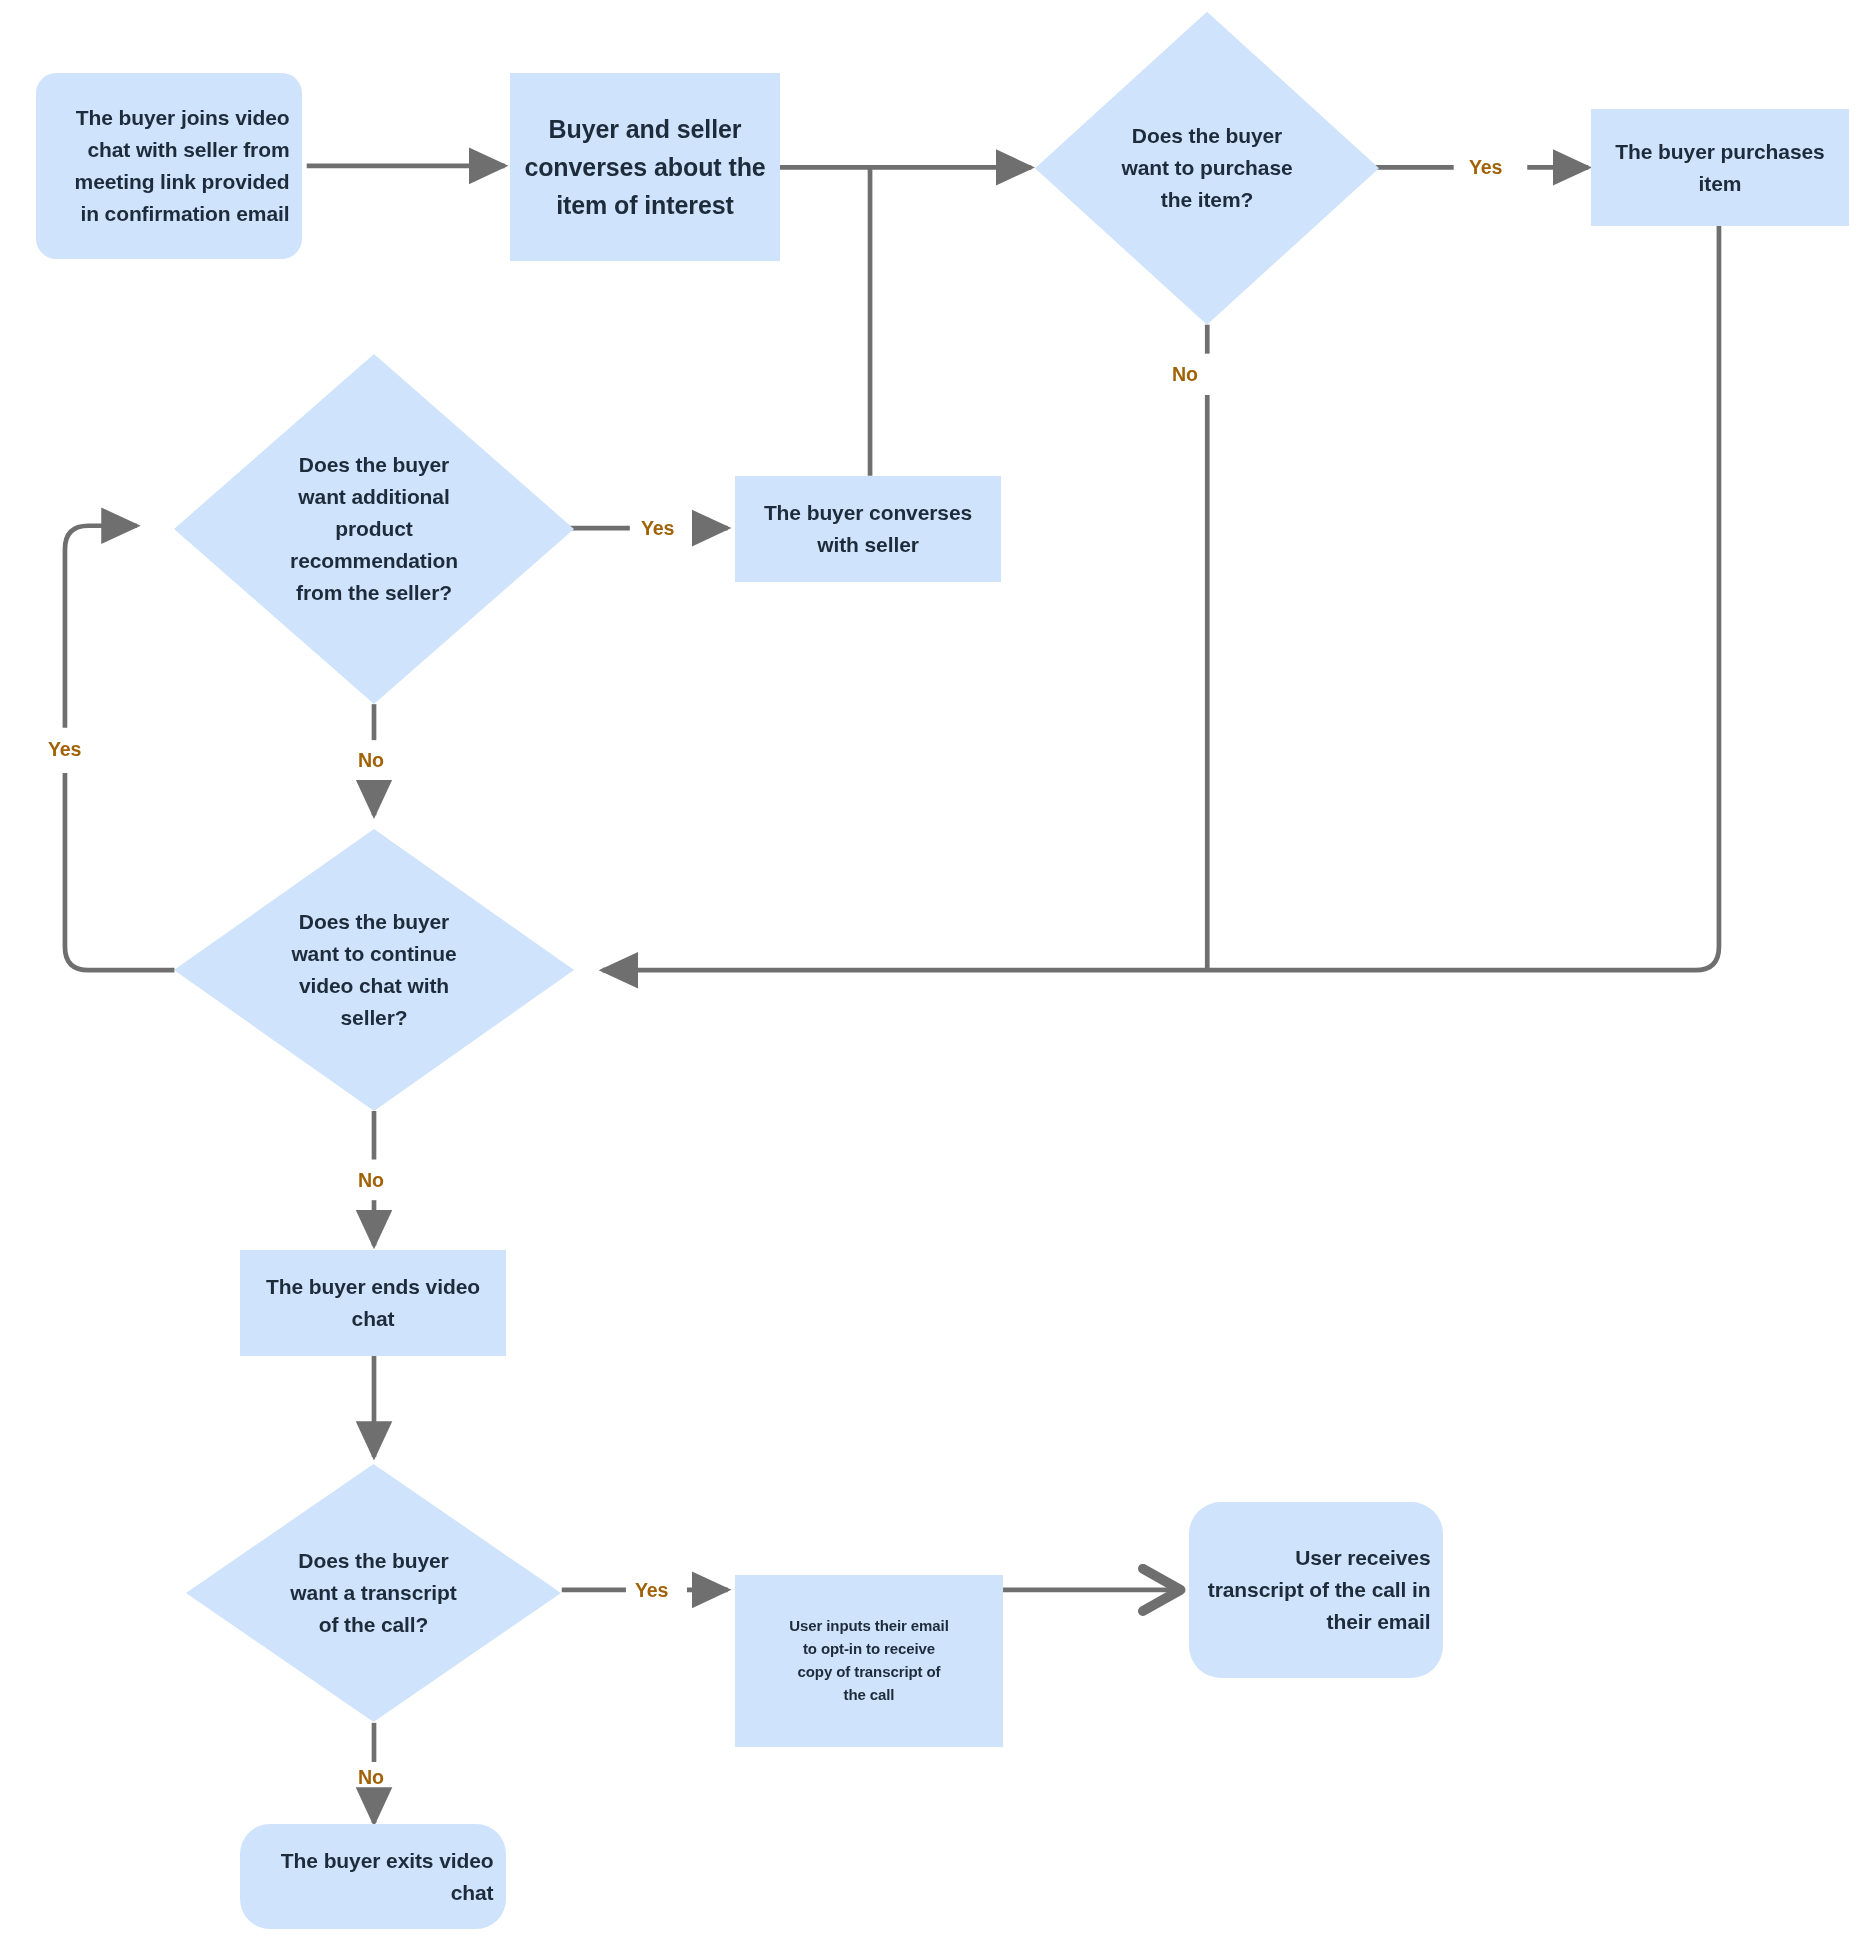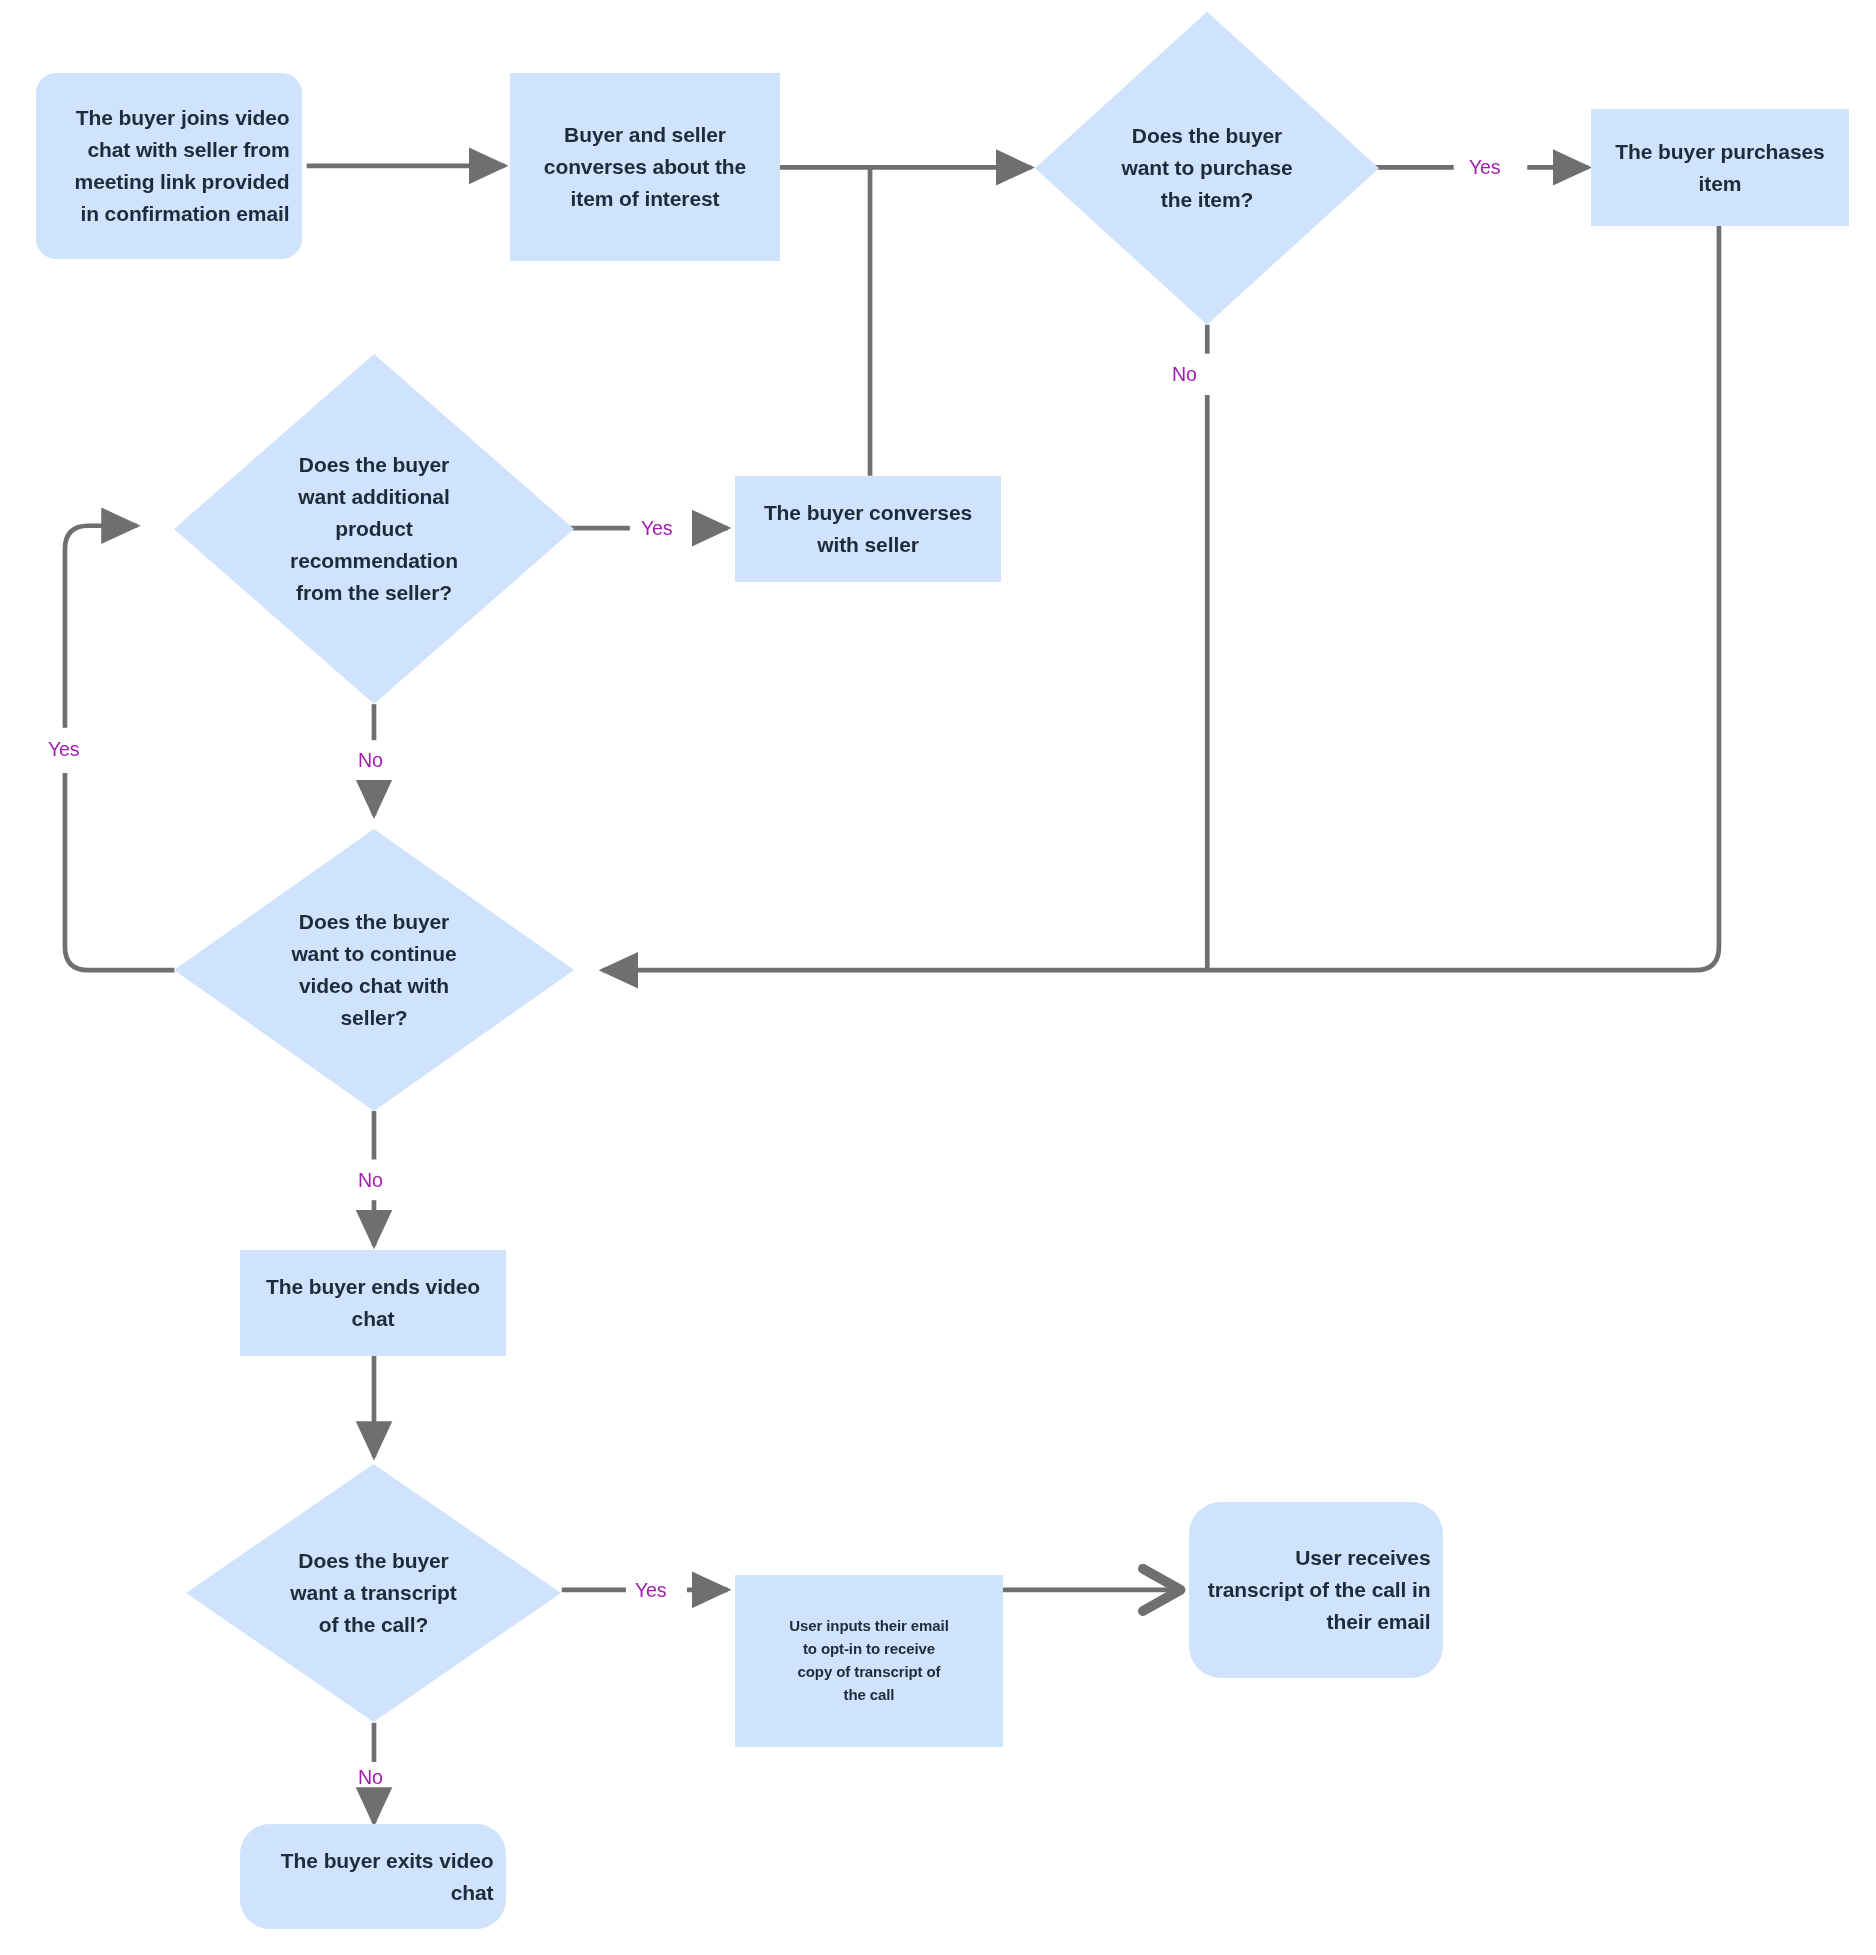--- a/index.html
+++ b/index.html
@@ -67,22 +67,22 @@
     width:66%;
     text-align:center;
     color:#1d2b3a;
     font-weight:700;
     line-height:1.52;
     letter-spacing:-0.1px;
     white-space:pre-line;
   }
   .edge-label{
     position:absolute;
-    color:#a21caf;
-    font-weight:400;
+    color:#a16207;
+    font-weight:700;
     font-size:19.6px;
     letter-spacing:-0.2px;
     white-space:nowrap;
   }
 </style>
 </head>
 <body>
 
 <div id="canvas">
 
@@ -135,21 +135,21 @@
     </g>
   </svg>
 
   <div class="node term" style="left:36px;top:73px;width:266px;height:186px;border-radius:20.3px;font-size:21px;">
     <span class="txt">The buyer joins video
 chat with seller from
 meeting link provided
 in confirmation email</span>
   </div>
 
-  <div class="node proc" style="left:510px;top:73px;width:270px;height:188px;font-size:21px;">
+  <div class="node proc" style="left:510px;top:73px;width:270px;height:188px;font-size:25px;">
     <span class="txt">Buyer and seller
 converses about the
 item of interest</span>
   </div>
 
   <div class="diamond" style="left:1035px;top:11.7px;width:344px;height:313px;font-size:21px;">
     <span class="dshape"></span>
     <span class="txt">Does the buyer
 want to purchase
 the  item?</span>

